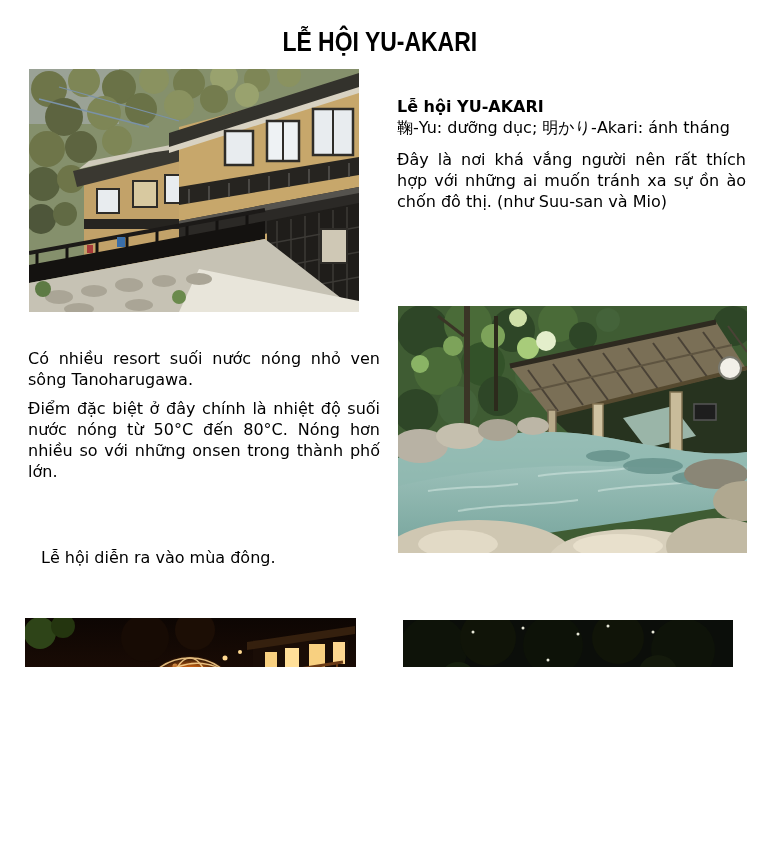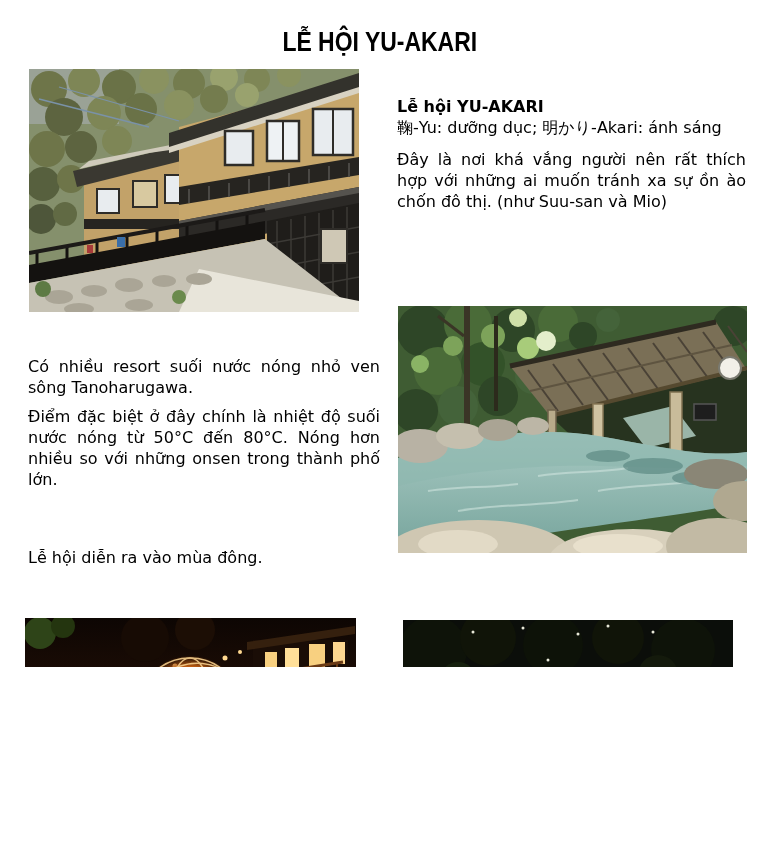--- a/index.html
+++ b/index.html
@@ -17,25 +17,25 @@
   .doc-title span { display:inline-block; transform:scaleX(0.82); transform-origin:center; letter-spacing:0px; }
   .txt { font-size:16px; line-height:21px; }
   .photo { position:absolute; overflow:hidden; }
   .photo svg { display:block; width:100%; height:100%; }
 
   .right-col { position:absolute; left:397px; top:96px; width:349px; }
   .right-col .heading { font-weight:bold; }
   .right-col .location { margin-top:26px; }
   .right-col .description { margin-top:11px; text-align:justify; }
 
-  .left-col { position:absolute; left:28px; top:356px; width:352px; }
+  .left-col { position:absolute; left:28px; top:348px; width:352px; }
   .left-col .para1 { text-align:justify; }
   .left-col .para2 { margin-top:8px; text-align:justify; }
 
-  .festival { position:absolute; left:28px; top:547px; width:719px; }
+  .festival { position:absolute; left:41px; top:547px; width:719px; }
 
   .photo-ryokan { left:29px;  top:69px;  width:330px; height:243px; }
   .photo-onsen  { left:398px; top:306px; width:349px; height:247px; }
   .photo-night1 { left:25px;  top:618px; width:331px; height:220px; }
   .photo-night2 { left:403px; top:620px; width:330px; height:215px; }
 </style>
 </head>
 <body>
 
 <div class="page">
@@ -145,21 +145,21 @@
           <ellipse cx="50" cy="240" rx="15" ry="6"></ellipse>
         <ellipse cx="110" cy="236" rx="14" ry="6"></ellipse>
       </g>
       <circle cx="14" cy="220" r="8" fill="#5d7a44"></circle>
         <circle cx="150" cy="228" r="7" fill="#6a8a4c"></circle>
     </svg>
   </div>
 
   <div class="right-col txt">
     <div class="heading">Lễ hội YU-AKARI</div>
-    <div class="etymology">鞠-Yu: dưỡng dục; 明かり-Akari: ánh sáng</div>
+    <div class="etymology">鞠-Yu: dưỡng dục; 明かり-Akari: ánh tháng</div>
     <div class="description">Đây là nơi khá vắng người nên rất thích hợp với những ai muốn tránh xa sự ồn ào chốn đô thị. (như Suu-san và Mio)</div>
   </div>
 
   <div class="photo photo-onsen" role="img" aria-label="Outdoor hot spring pool with wooden shelter among green trees">
     <svg viewBox="0 0 349 247" preserveAspectRatio="none">
       <defs>
         <linearGradient id="water" x1="0" y1="0" x2="0" y2="1">
           <stop offset="0" stop-color="#a9cac3"></stop>
             <stop offset="1" stop-color="#76a49c"></stop>
         </linearGradient>

